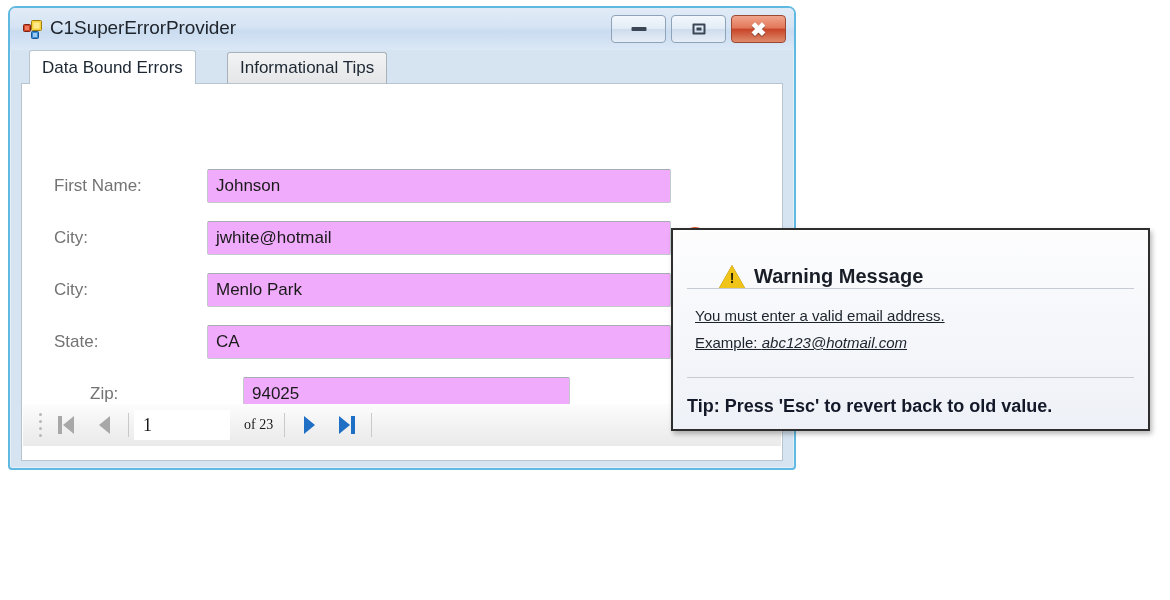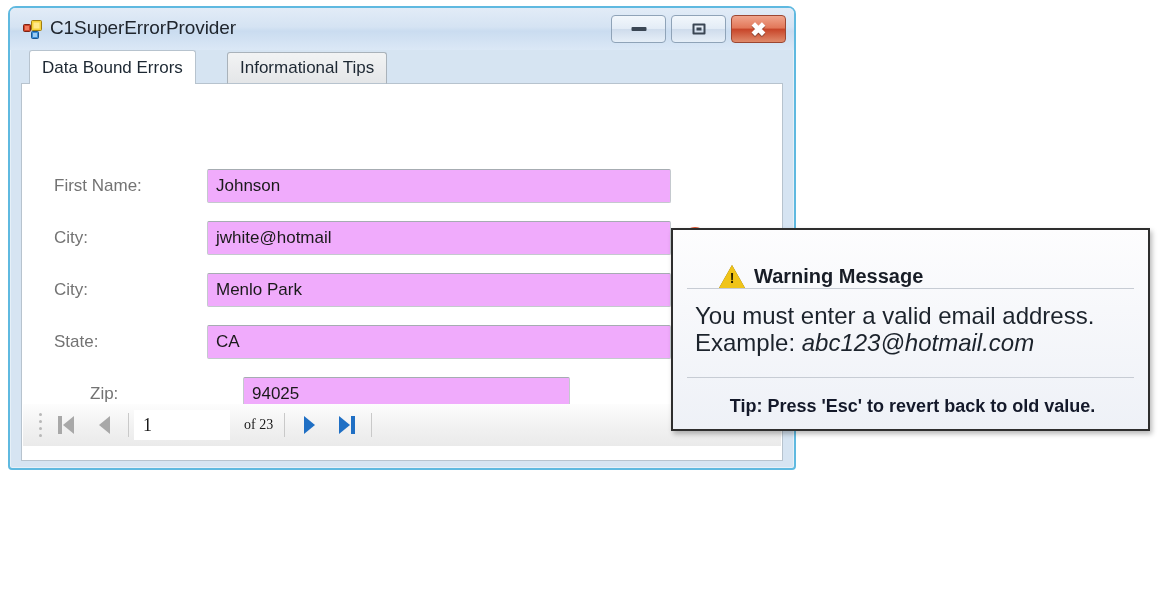--- a/index.html
+++ b/index.html
@@ -361,41 +361,41 @@
     height: 1px;
     background: #c7ccd4;
   }
   .tt-body {
     position: absolute;
     left: 22px;
     right: 14px;
     top: 72px;
   }
   .tt-line {
-    font-size: 24px;
+    font-size: 15px;
     color: #1c232c;
     line-height: 27px;
     font-family: "Liberation Sans", sans-serif;
     white-space: nowrap;
+    text-decoration: underline;
   }
   .tt-line em {
     font-style: italic;
     font-family: "Liberation Sans", sans-serif;
   }
   .tt-foot {
     position: absolute;
     left: 14px;
     right: 10px;
     bottom: 12px;
     font-size: 18px;
     font-weight: bold;
     color: #14192a;
     font-family: "Liberation Sans", sans-serif;
     white-space: nowrap;
-    text-align: center;
   }
 </style>
 </head>
 <body>
 
 <div id="root">
 
   <div id="window">
 
     <div class="titlebar">

